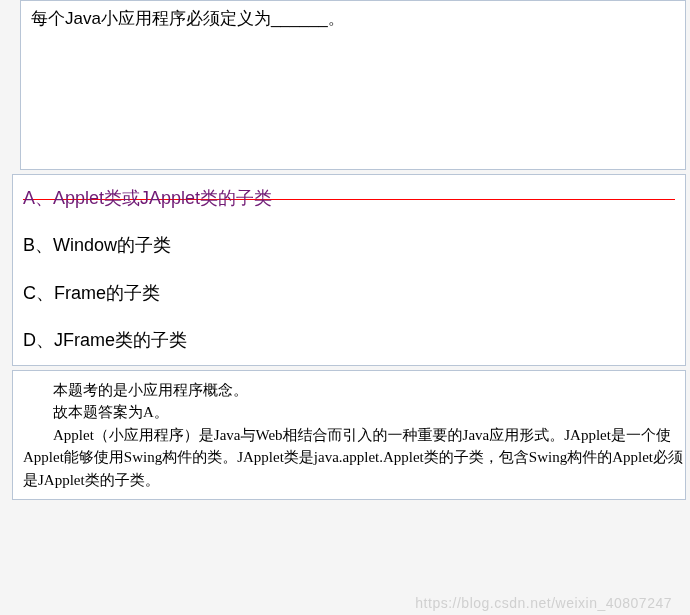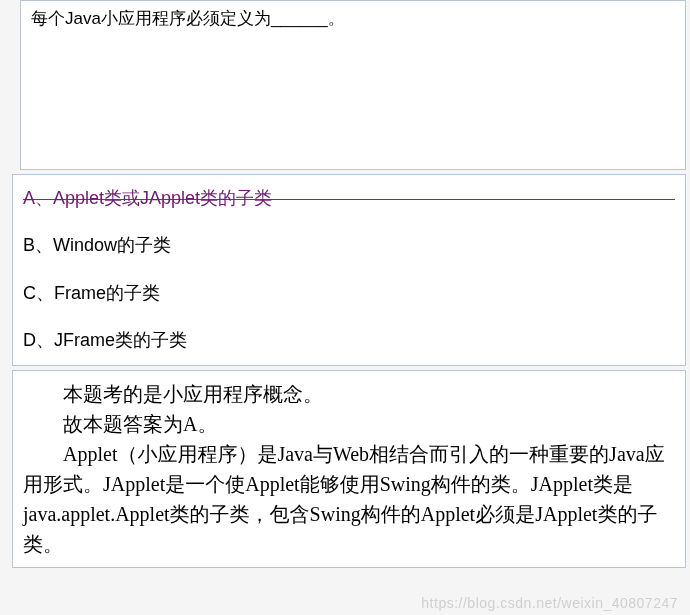--- a/index.html
+++ b/index.html
@@ -58,31 +58,31 @@
     .option-row.correct .option-label,
     .option-row.correct .option-text {
       position: relative;
       z-index: 1;
     }
     .explanation-panel {
       margin-left: 12px;
       margin-right: 4px;
       padding: 8px 2px 8px 10px;
       font-family: "SimSun", serif;
-      font-size: 20px;
+      font-size: 15px;
       line-height: 1.5;
       color: #000;
     }
     .explanation-line {
       text-indent: 2em;
     }
     .watermark {
       position: absolute;
       bottom: 4px;
-      right: 12px;
+      right: 18px;
       font-size: 14px;
       color: #d0d0d0;
       font-family: Arial, sans-serif;
       letter-spacing: 0.5px;
     }
   </style>
 </head>
 <body>
 
 <div class="panel question-panel">

